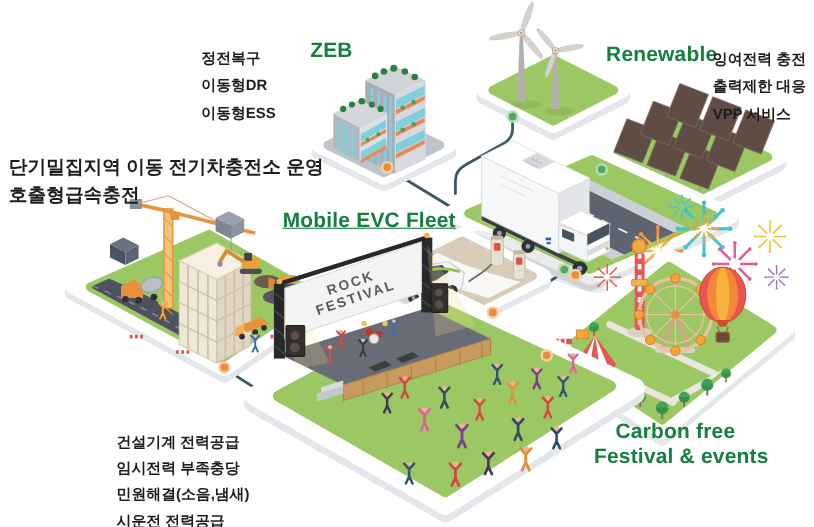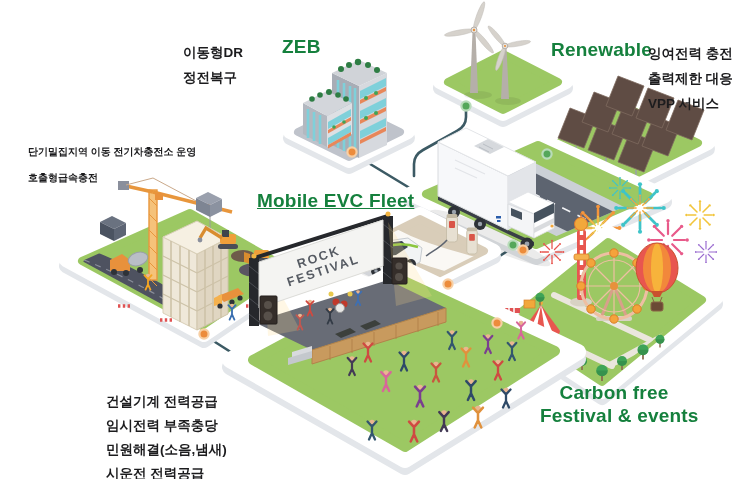--- a/index.html
+++ b/index.html
@@ -501,35 +501,36 @@
       <circle cx="352" cy="152" r="4.6"></circle>
       <circle cx="523" cy="250" r="4.6"></circle>
       <circle cx="448" cy="284" r="4.6"></circle>
       <circle cx="497" cy="323" r="4.6"></circle>
       <circle cx="204" cy="334" r="4.6"></circle>
     </g>
   </g>
 </svg>
 
 <div class="kr" style="left:183px;top:40px;">
+  <div>정전복구</div>
   <div>이동형DR</div>
-  <div>정전복구</div>
+  <div>이동형ESS</div>
 </div>
 
 <div class="ttl" style="left:282px;top:36px;">ZEB</div>
 
 <div class="ttl" style="left:551px;top:39px;">Renewable</div>
 
 <div class="kr" style="left:648px;top:41px;">
   <div>잉여전력 충전</div>
   <div>출력제한 대응</div>
   <div>VPP 서비스</div>
 </div>
 
-<div class="kr" style="left:8px;top:139px;font-size:10px;line-height:26px;margin-left:20px;">
+<div class="kr" style="left:8px;top:139px;font-size:17px;line-height:26px;">
   <div>단기밀집지역 이동 전기차충전소 운영</div>
   <div>호출형급속충전</div>
 </div>
 
 <div class="ttl" style="left:257px;top:190px;text-decoration:underline;">Mobile EVC Fleet</div>
 
 
 <div class="kr" style="left:106px;top:390px;line-height:24px;">
   <div>건설기계 전력공급</div>
   <div>임시전력 부족충당</div>

